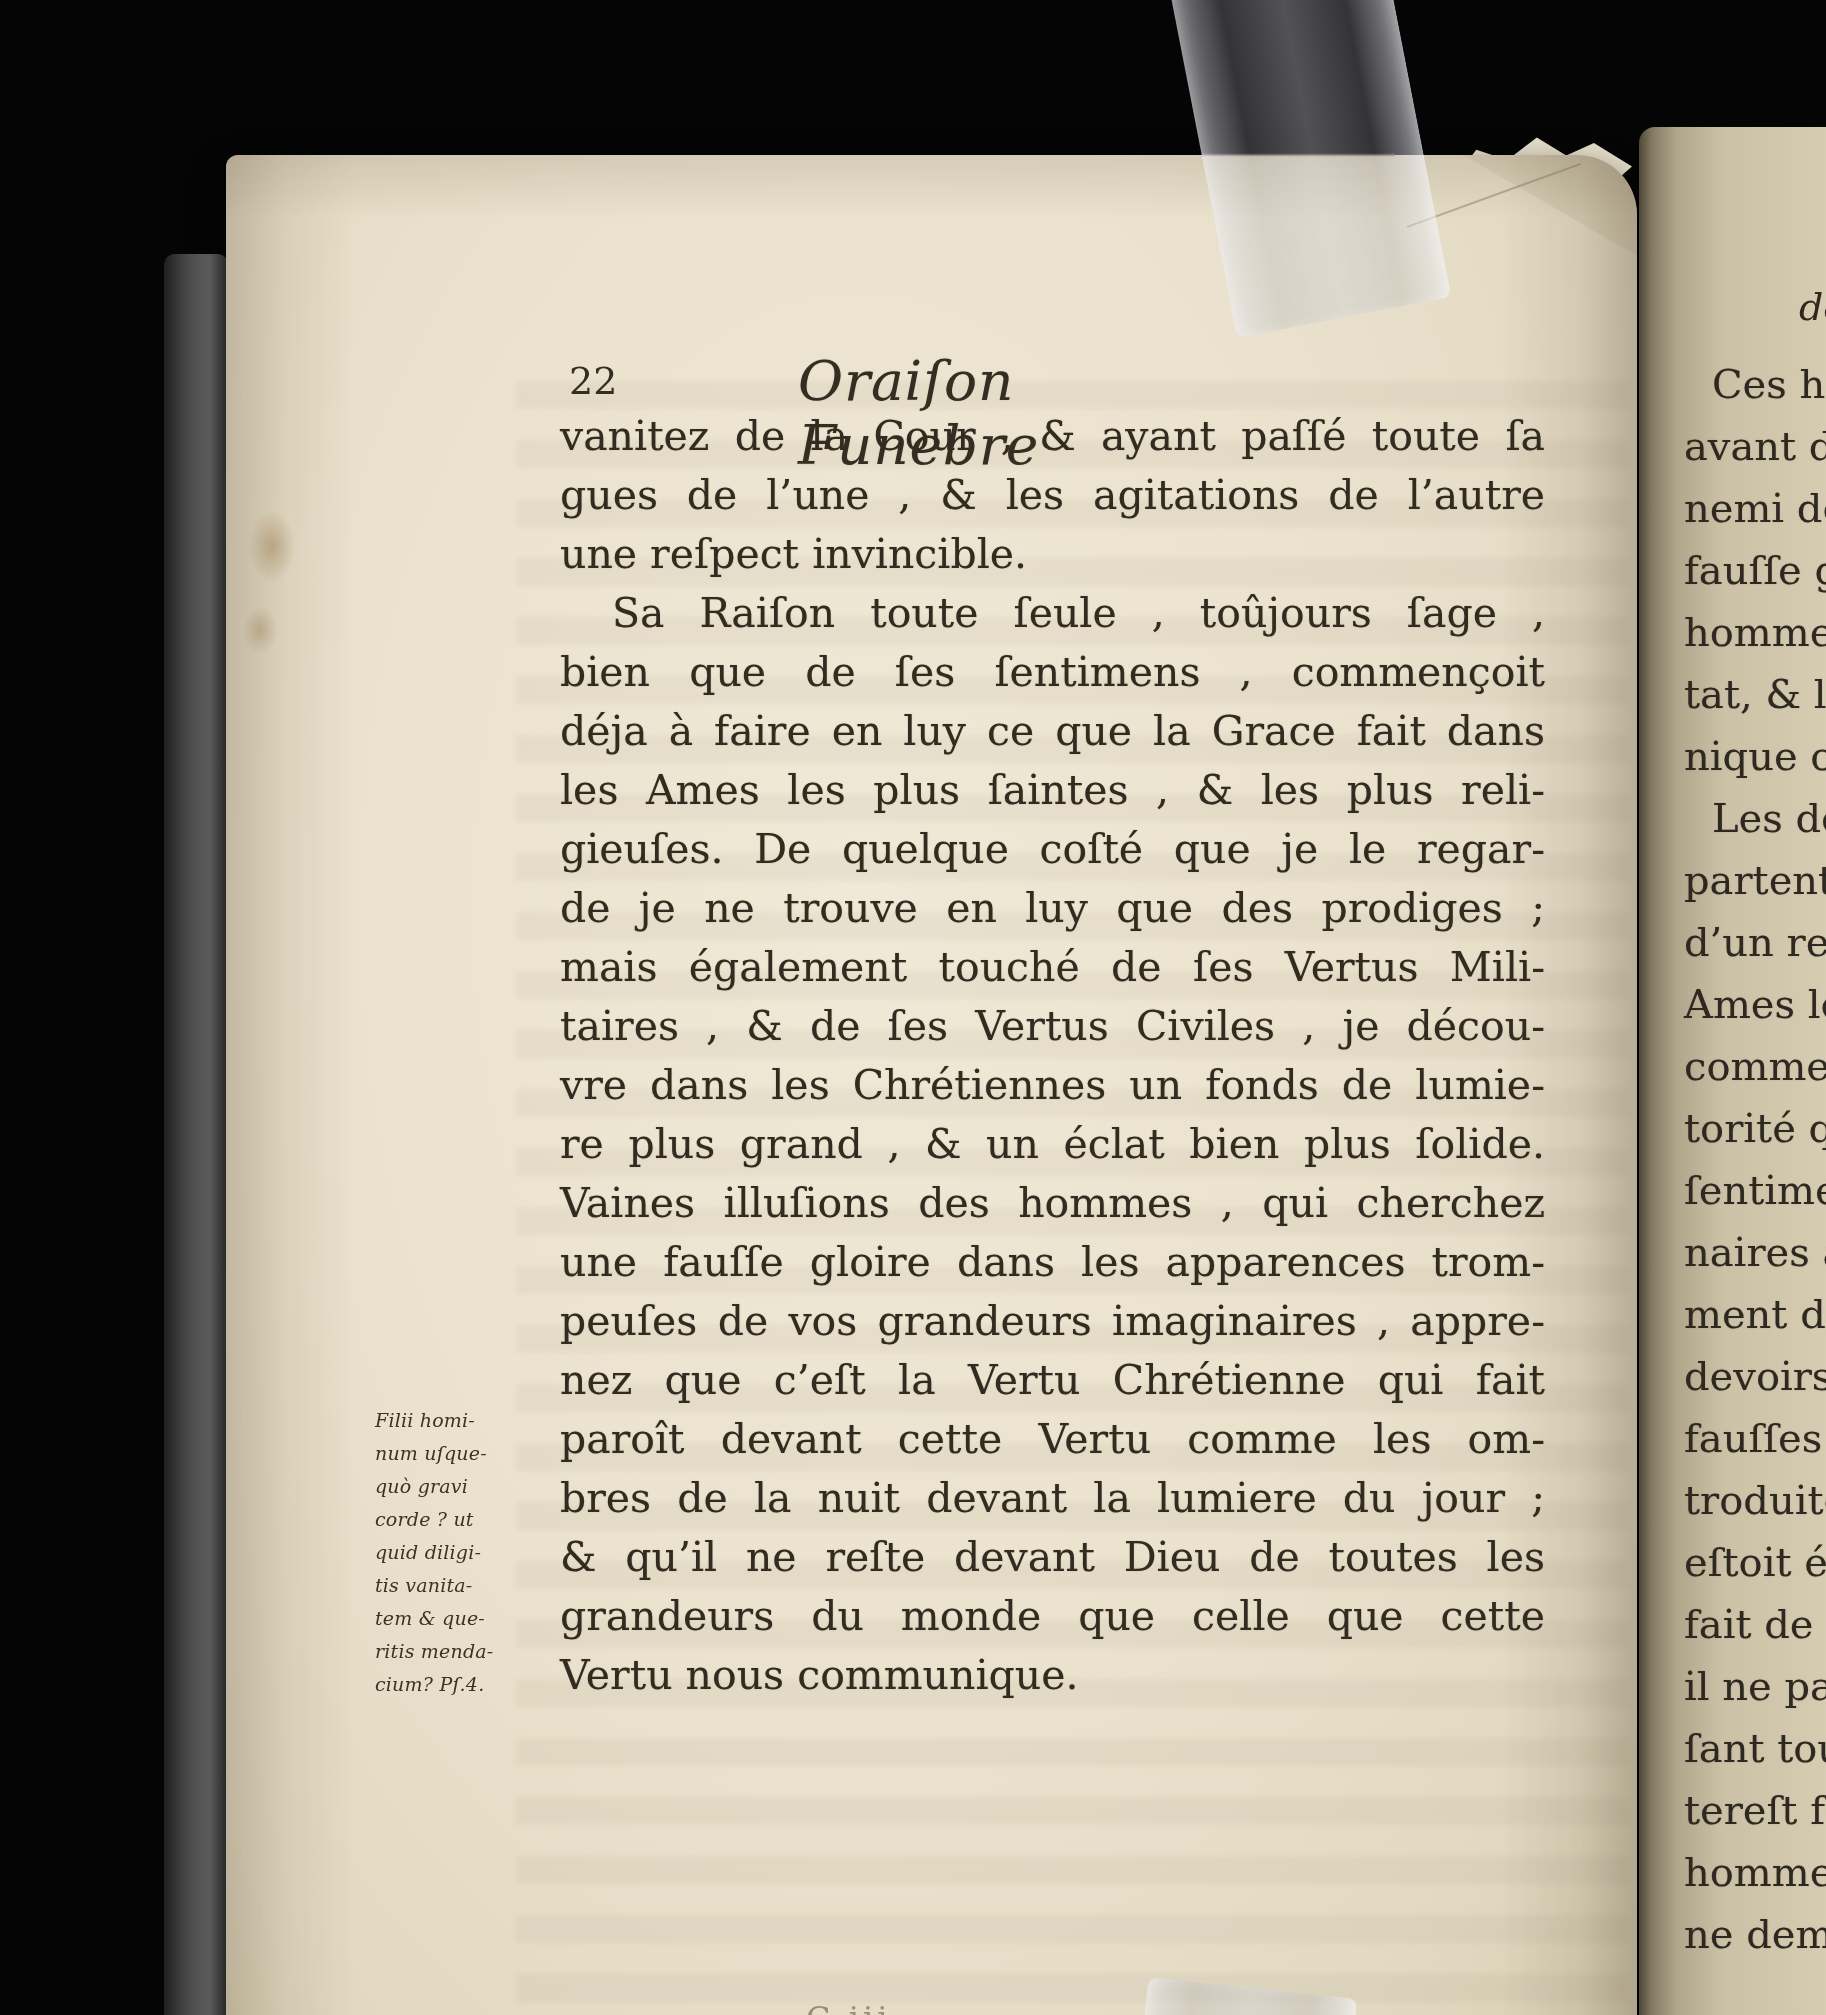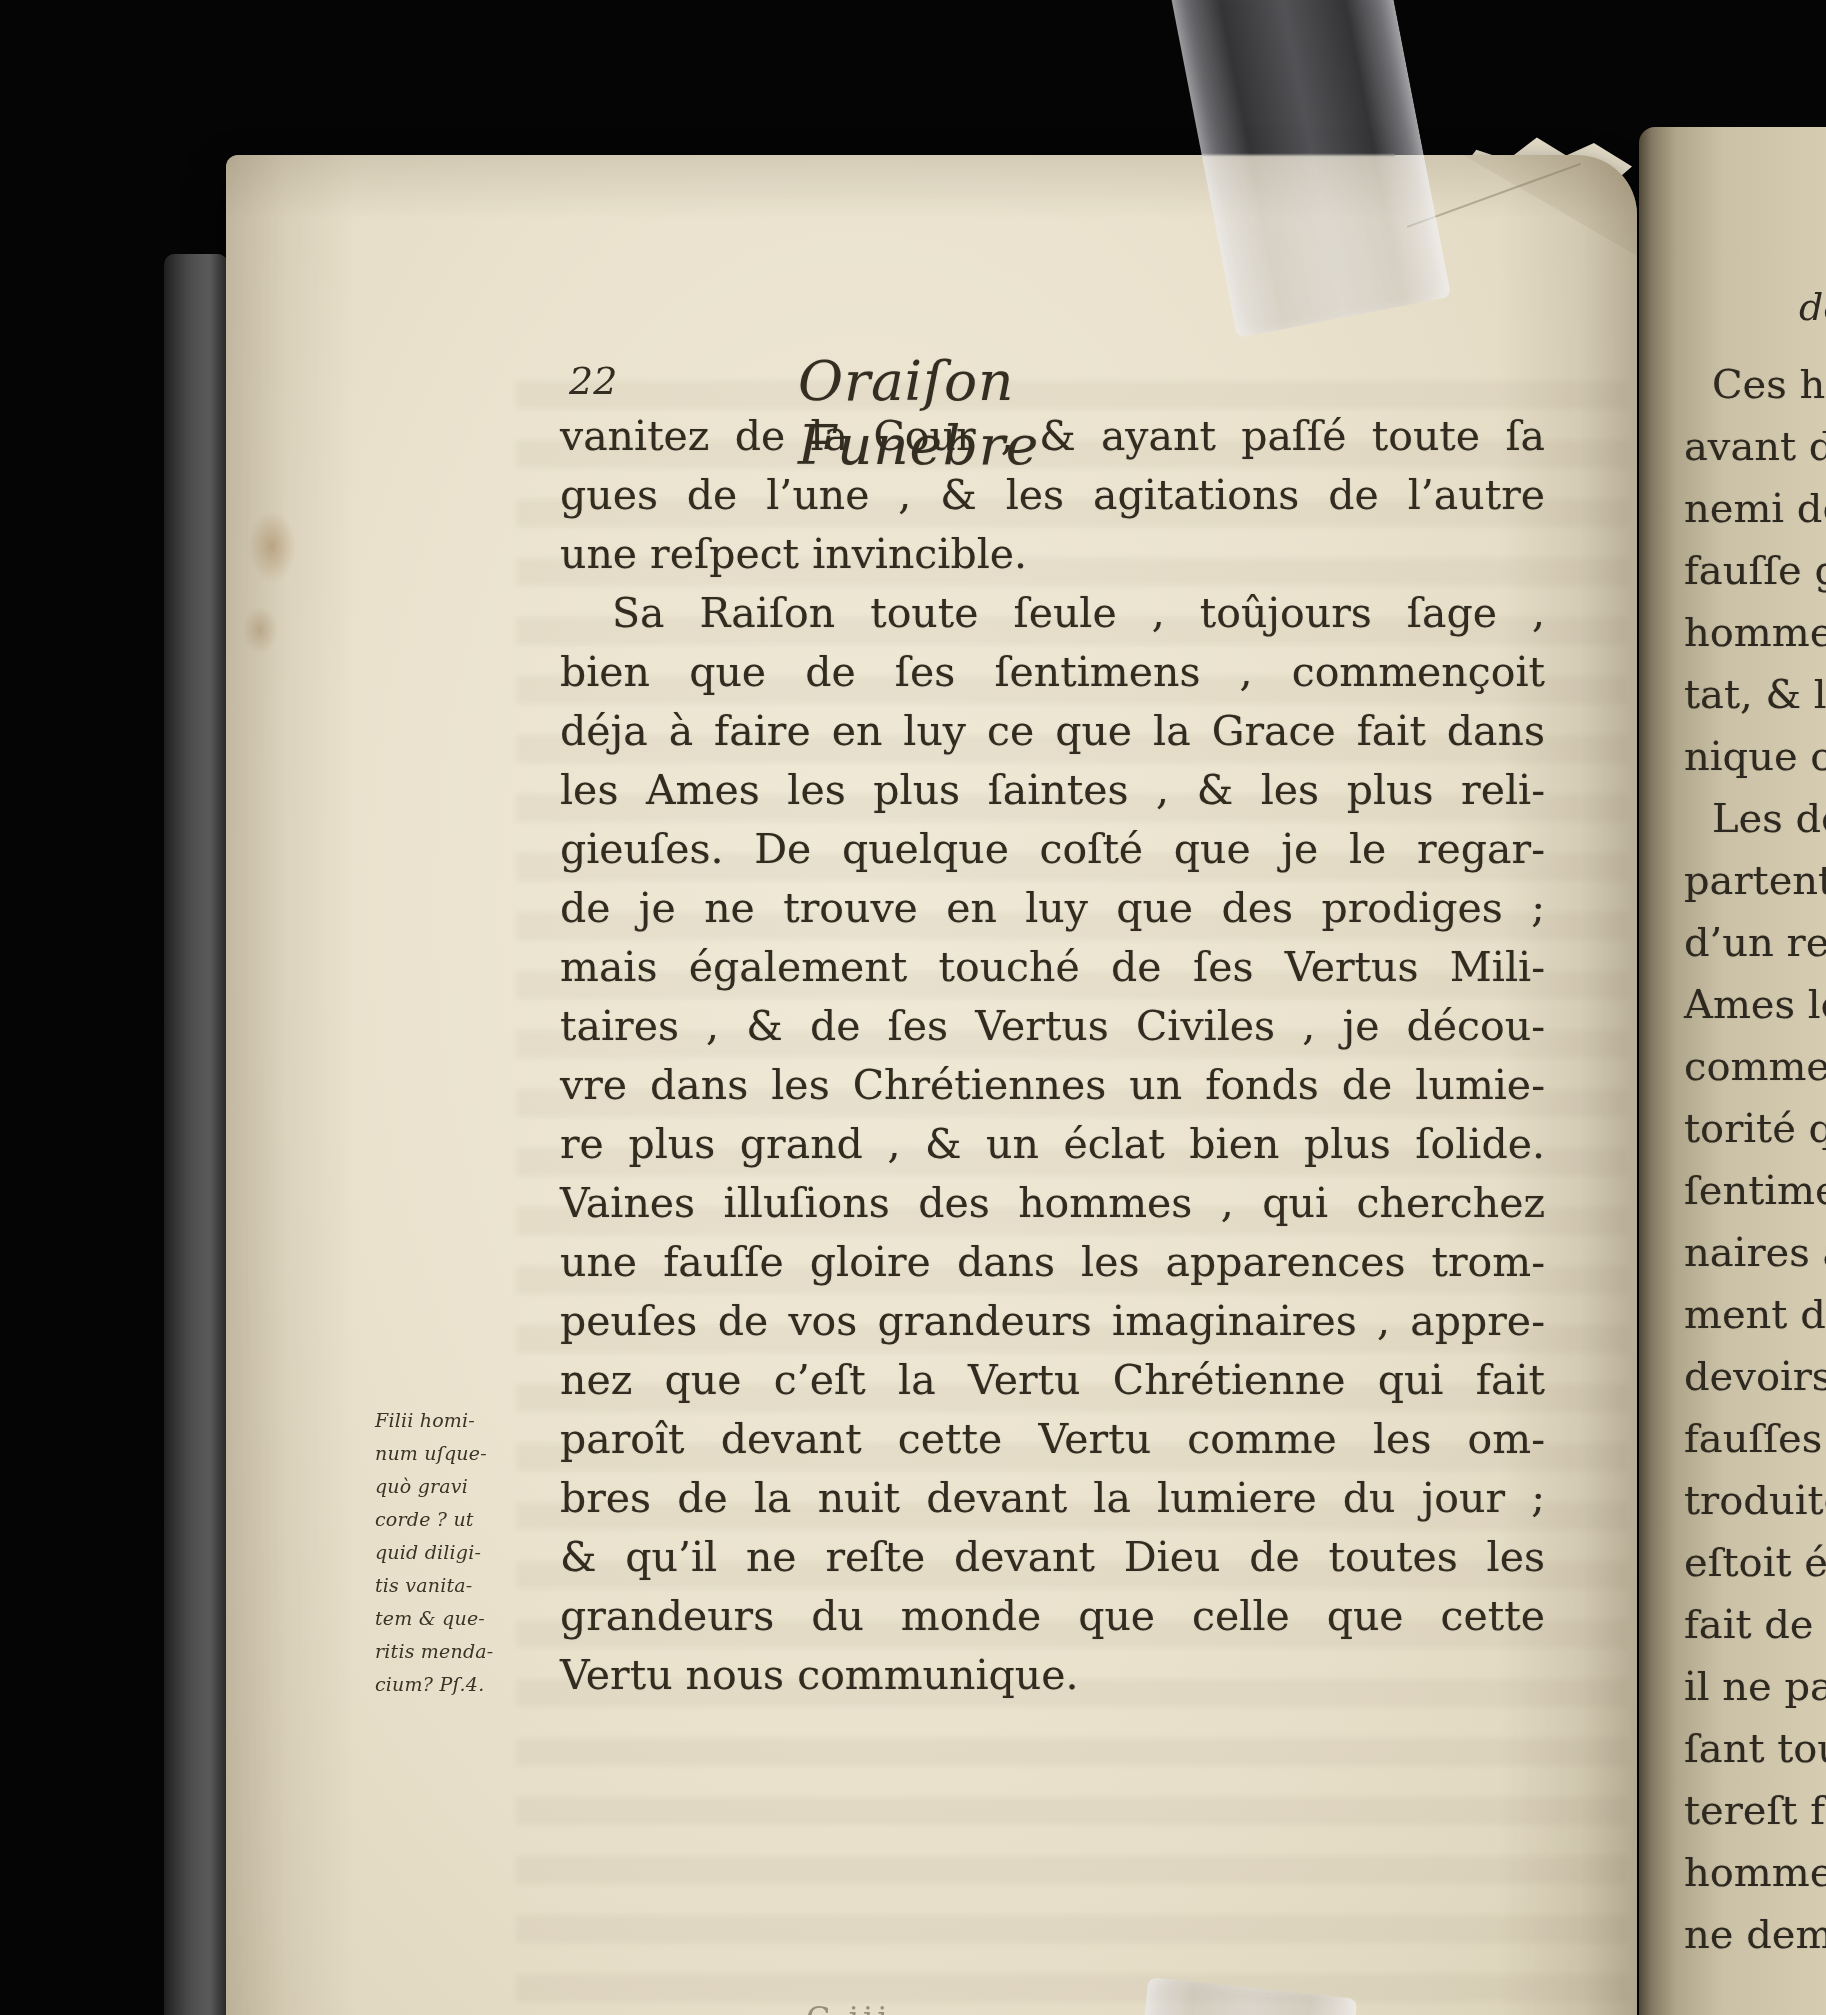--- a/index.html
+++ b/index.html
@@ -89,21 +89,20 @@
     transform-origin: left center;
     pointer-events: none;
   }
 
   
   .page-number {
     position: absolute;
     left: 343px; top: 204px;
     font-size: 38px;
     color: #332d22;
-    font-style: italic;
   }
   .running-title {
     position: absolute;
     left: 572px; top: 194px;
     width: 451px;
     font-style: italic;
     font-size: 55px;
     letter-spacing: 0.8px;
     color: #332d22;
     text-shadow: 0 0 1.2px rgba(49,43,32,0.25);

